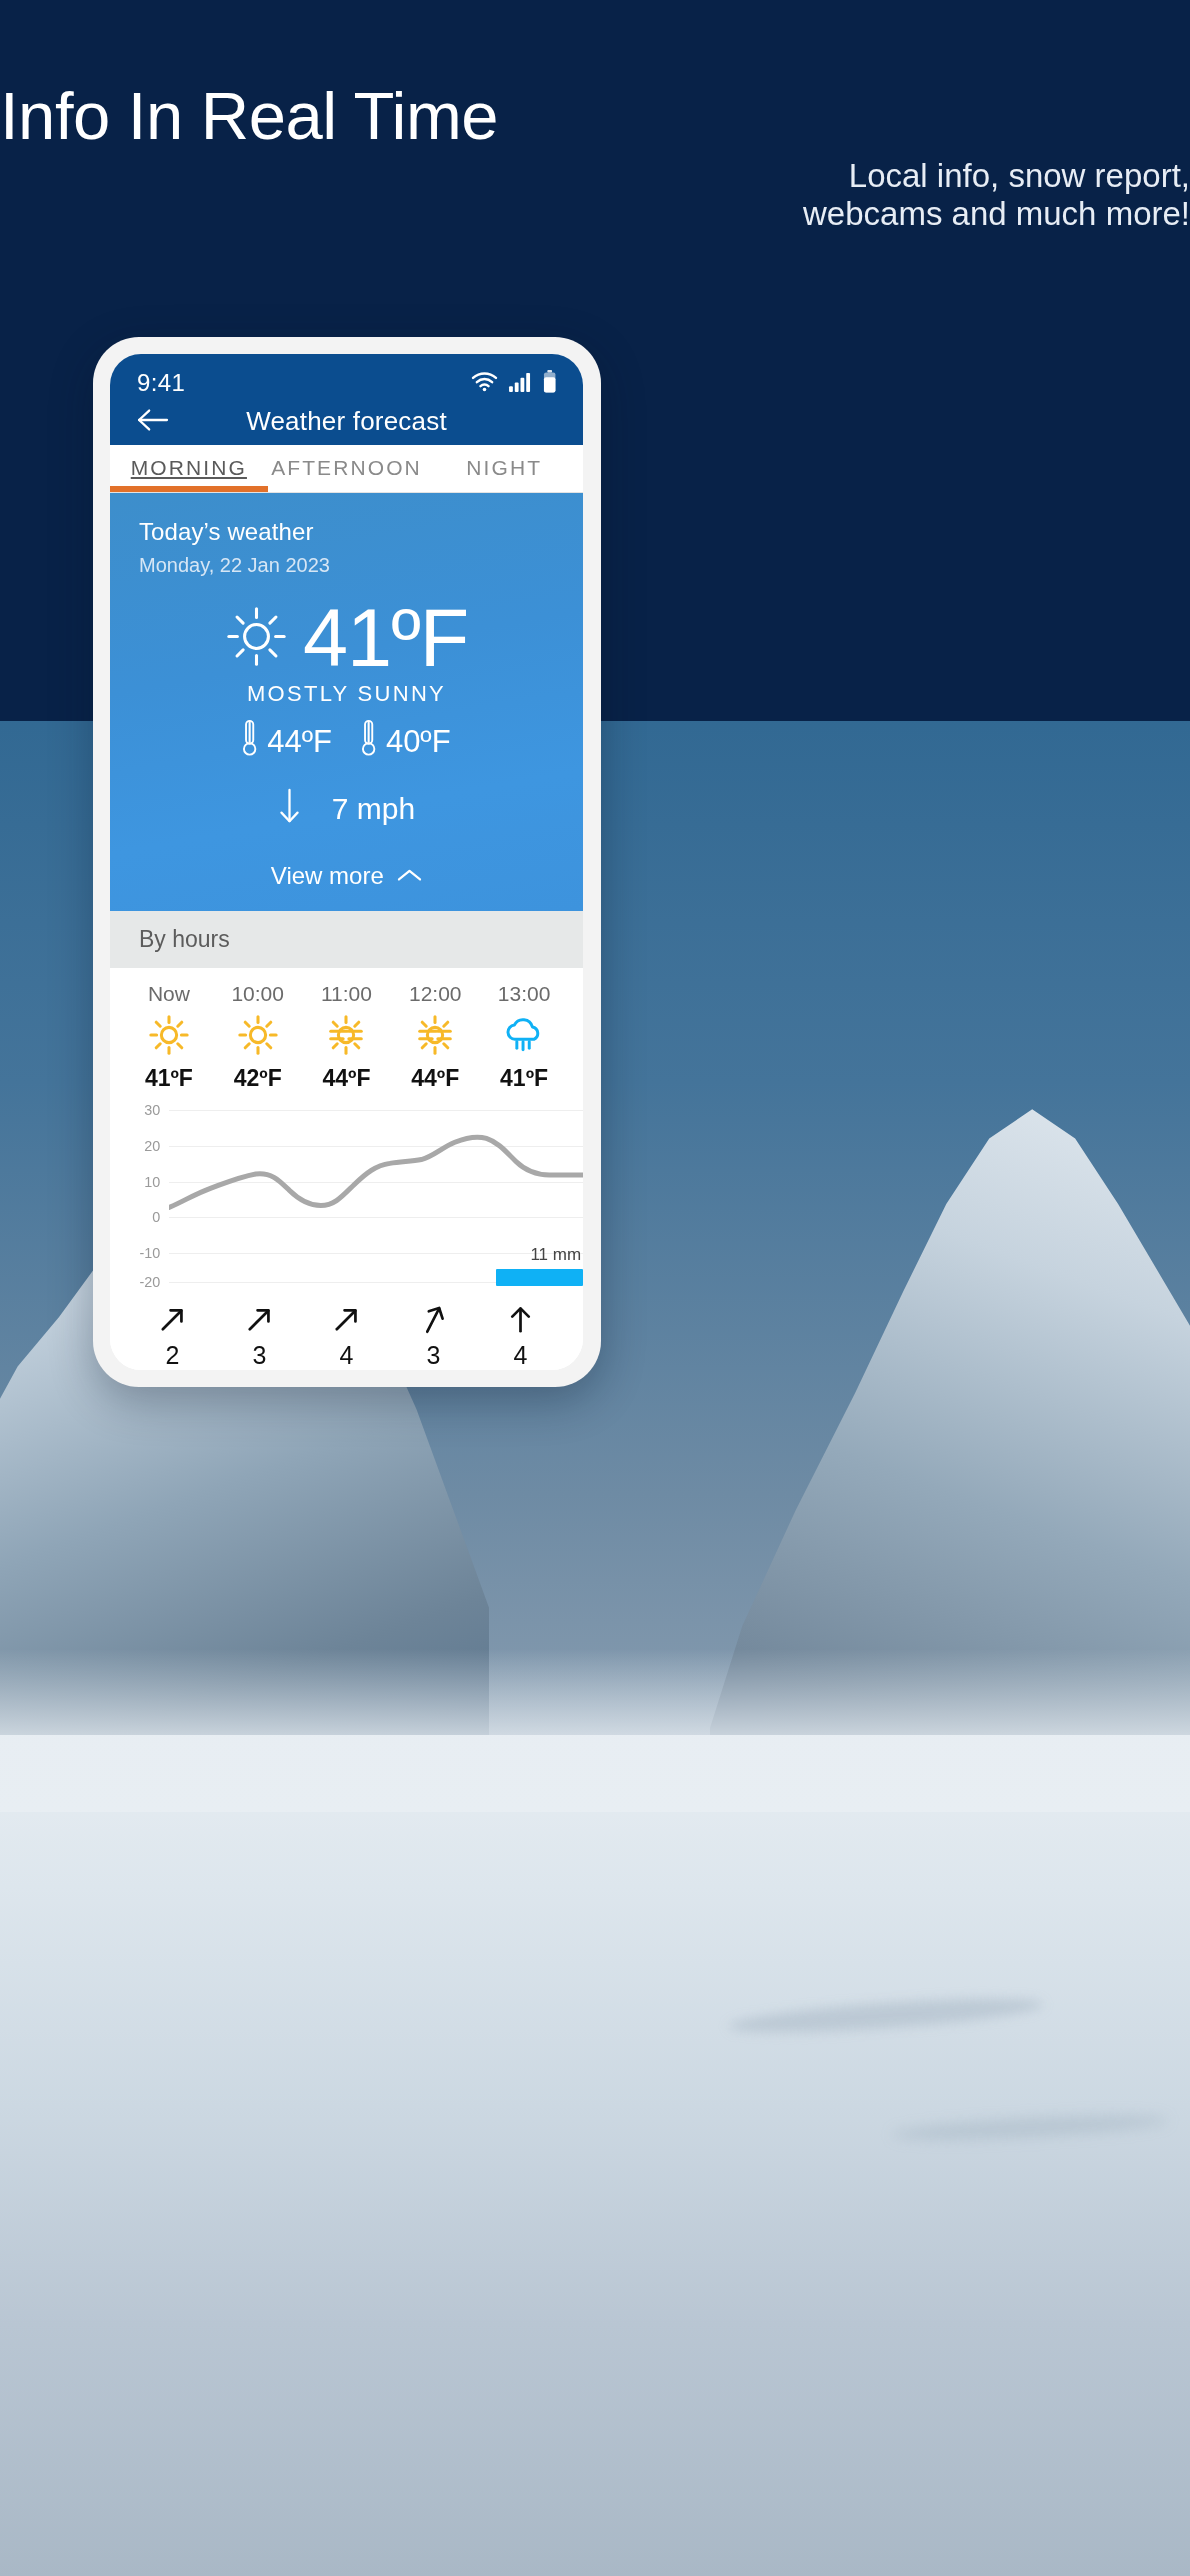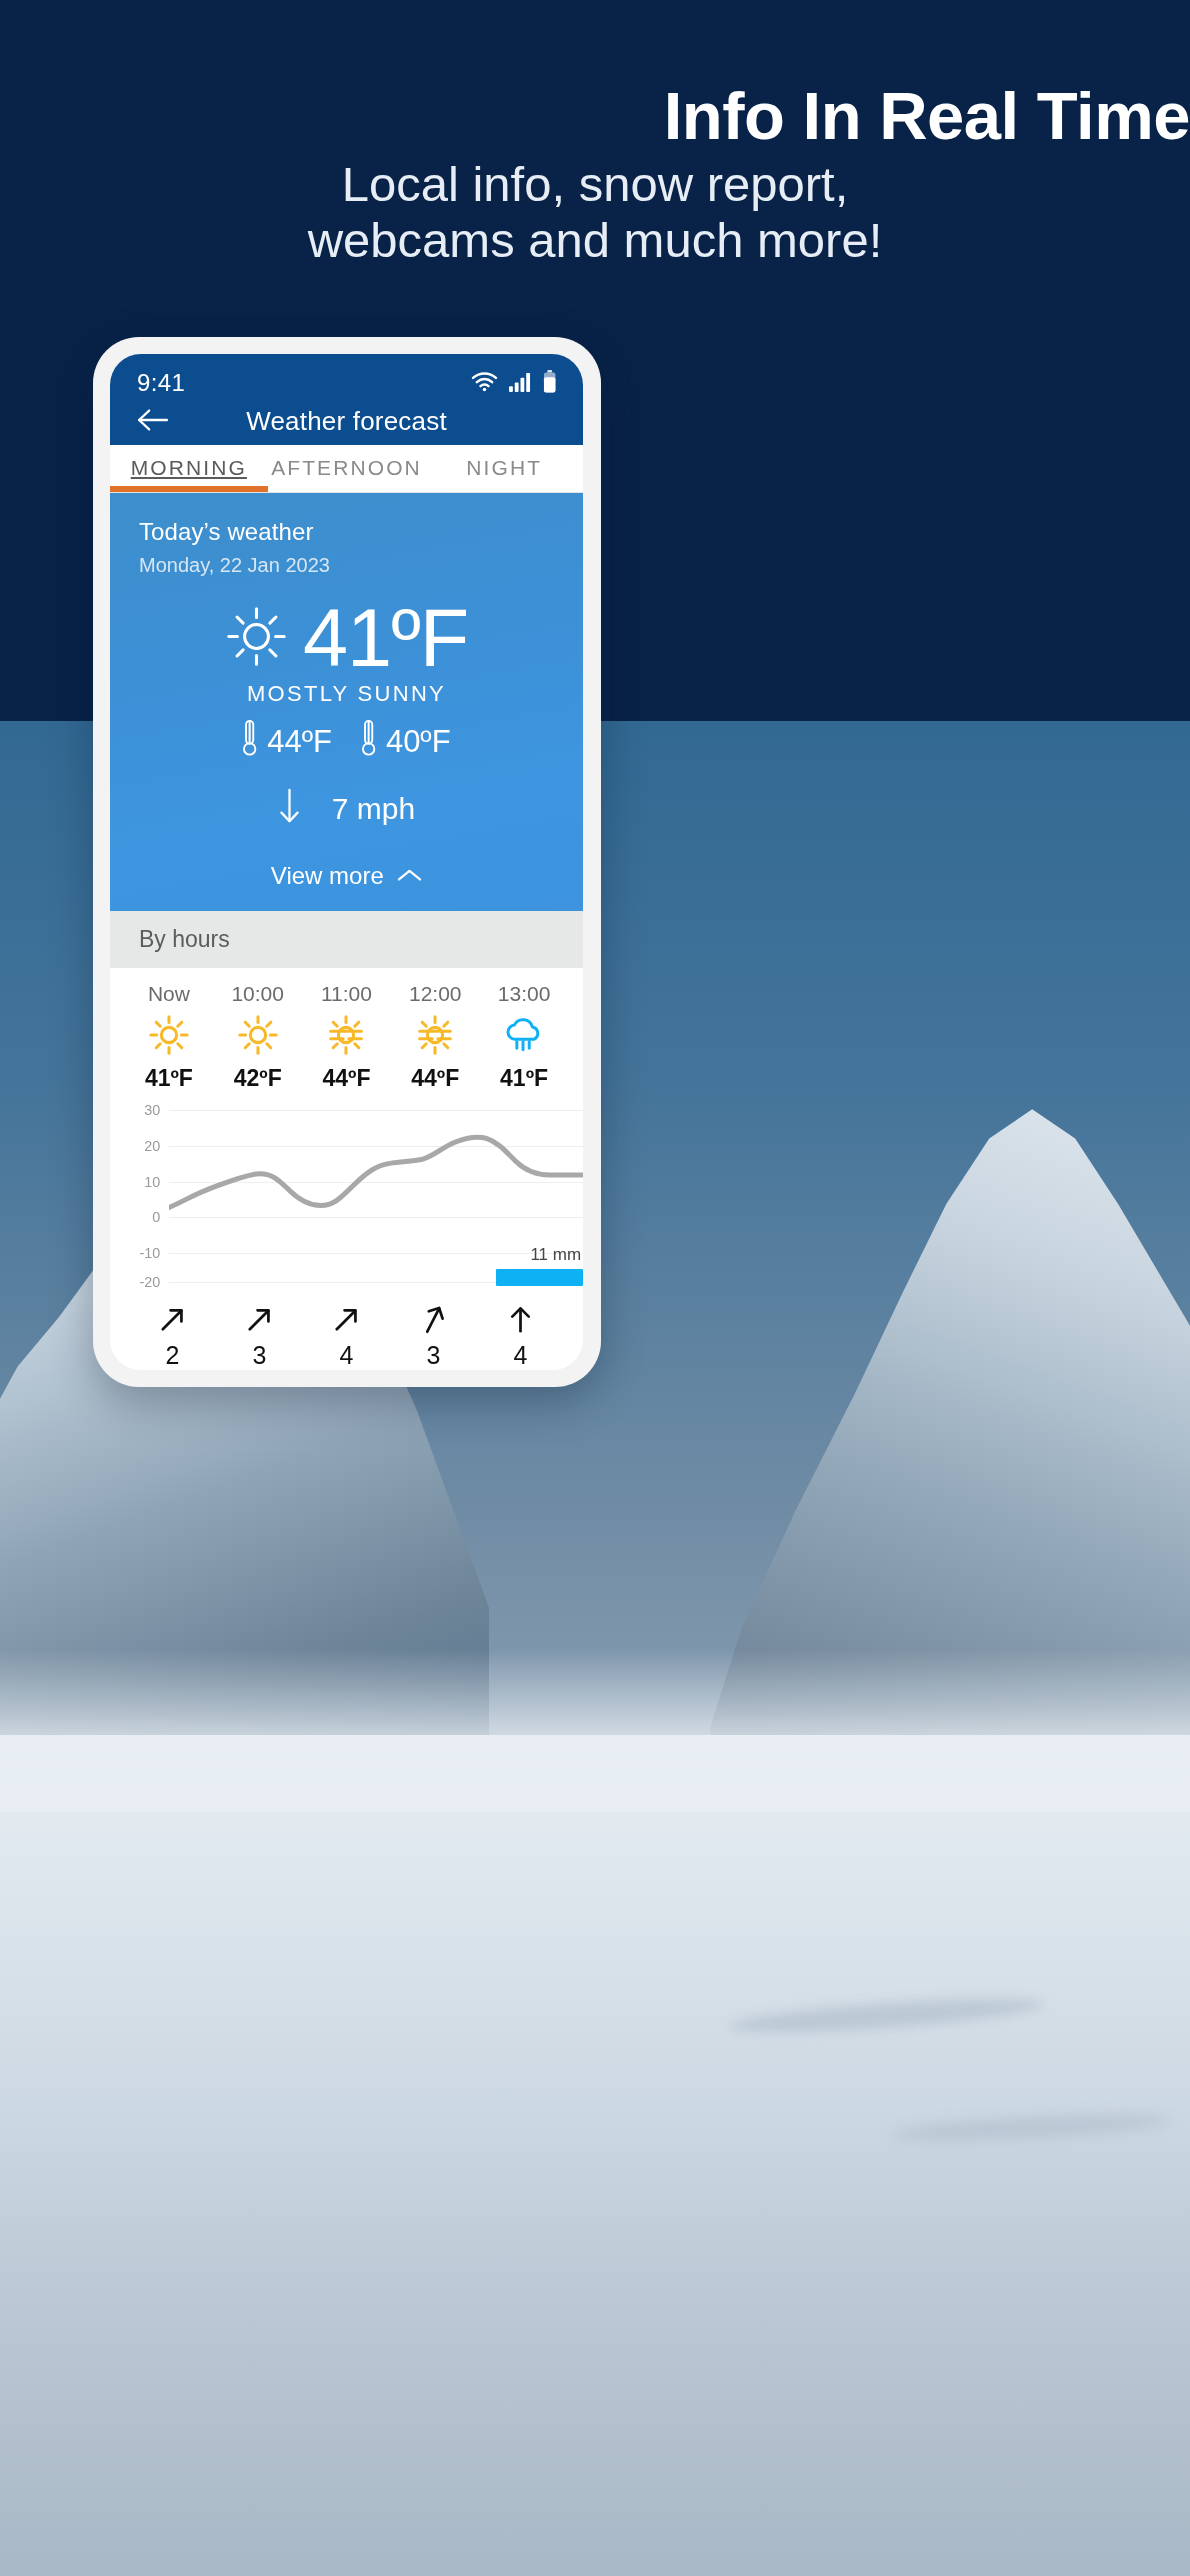--- a/index.html
+++ b/index.html
@@ -56,28 +56,28 @@
     background:rgba(120,140,160,.22); border-radius:50%; transform:rotate(-3deg); filter:blur(6.7px);
   }
 
   
   .banner {
     position:absolute; left:0; top:0; width:1190px; height:721px;
     background:#082248;
   }
   .banner-title {
     position:absolute; left:0; top:77px; width:1190px;
-    text-align:right; color:#ffffff;
-    font-size:67px; font-weight:bold; letter-spacing:-0.5px;
+    text-align:left; color:#ffffff;
+    font-size:67px; font-weight:normal; letter-spacing:-0.5px;
     font-family:"Liberation Sans", sans-serif;
   }
   .banner-sub {
     position:absolute; left:0; top:157px; width:1190px;
-    text-align:center; color:#e7edf5;
-    font-size:49px; line-height:1.14; font-weight:400;
+    text-align:right; color:#e7edf5;
+    font-size:33px; line-height:1.14; font-weight:400;
   }
   .banner-sub span { display:block; }
 
   
   .phone {
     position:absolute; left:93px; top:337px;
     width:508px; height:1050px;
     background:#f3f3f3;
     border-radius:46px;
     box-shadow:0 13.4px 44px rgba(5,20,40,.30);

